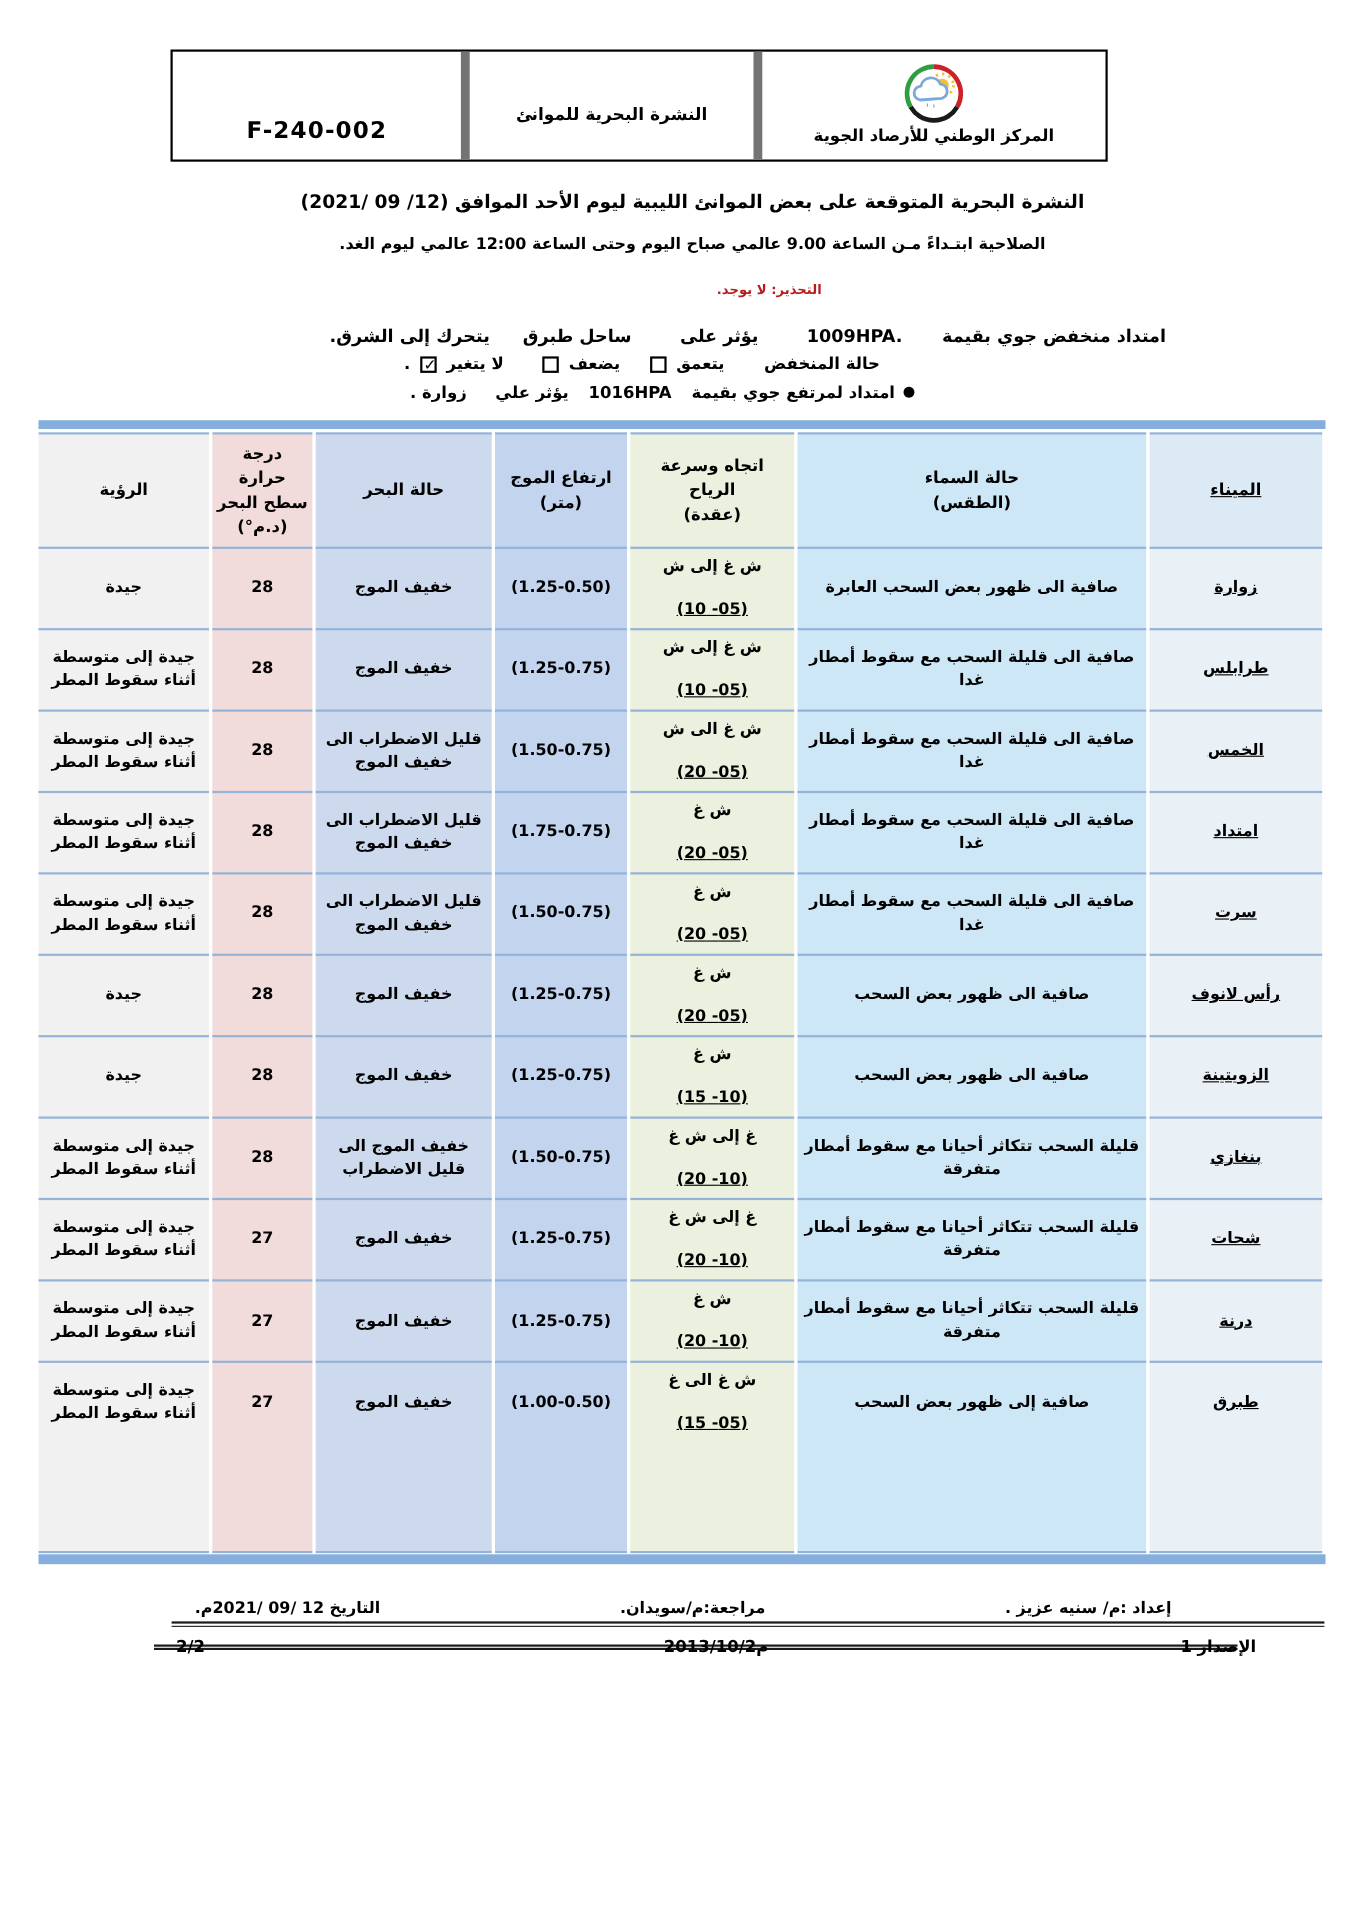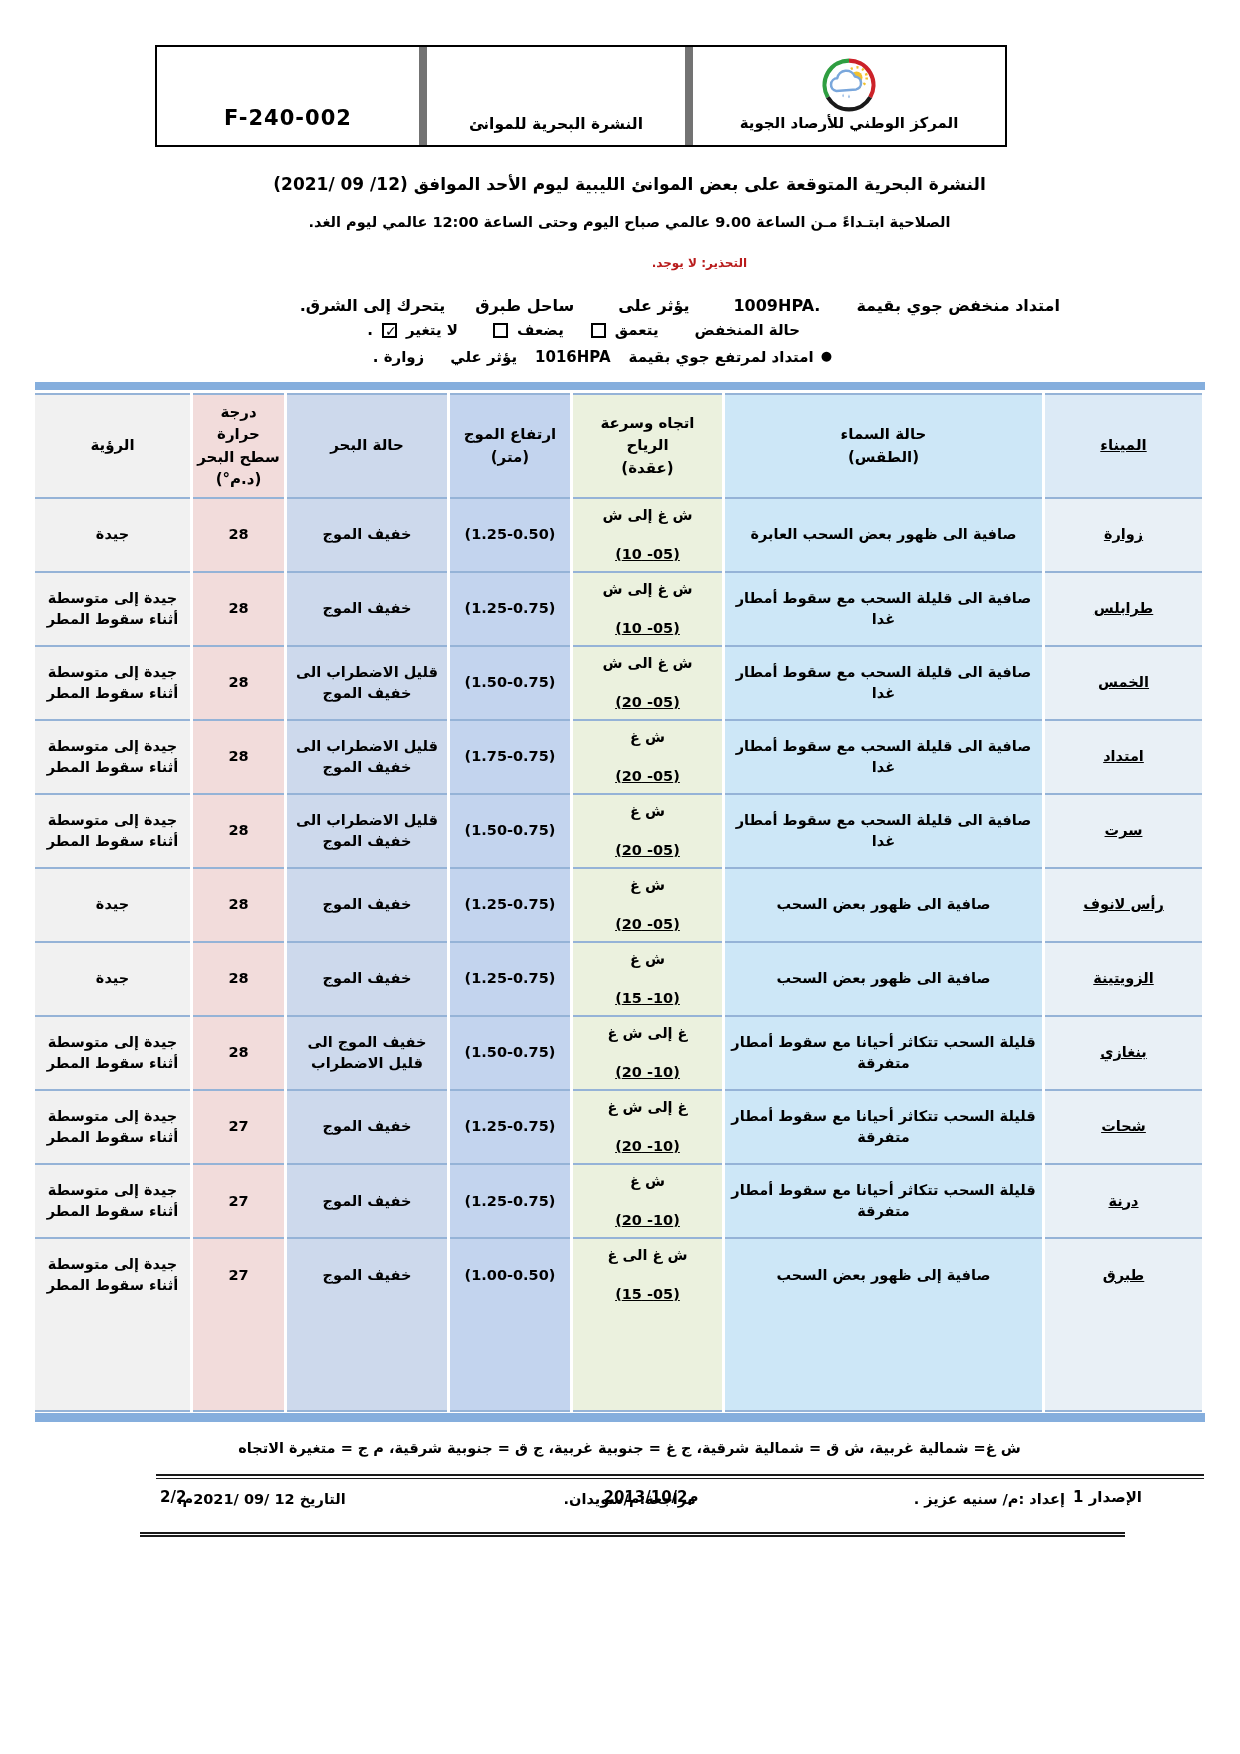--- a/index.html
+++ b/index.html
@@ -9,21 +9,21 @@
     direction:rtl; position:relative;
     font-family:"DejaVu Sans","Liberation Sans",sans-serif;
     font-weight:bold; font-size:15px; line-height:1.45;
   }
 
   
   .form-header { position:absolute; top:45px; right:233px; width:852px; height:102px;
     display:flex; border:2px solid #000; background:#fff; }
   .form-header > div + div { border-right:8px solid #737373; }
   .fh-org { flex:0 0 312px; display:flex; flex-direction:column; align-items:center; justify-content:center; padding:3px 2px; }
-  .fh-title { flex:0 0 266px; display:flex; align-items:flex-end; justify-content:center; padding-bottom:10px; font-size:15.5px; }
+  .fh-title { flex:0 0 266px; display:flex; align-items:flex-end; justify-content:center; padding-bottom:30px; font-size:15.5px; }
   .fh-num { flex:1 1 auto; display:flex; align-items:flex-end; justify-content:center; padding-bottom:12px;
     font-size:21px; letter-spacing:1px; direction:ltr; }
   .fh-org .org-name { font-size:15px; margin-top:1px; }
   .logo-svg { width:54px; height:54px; display:block; }
 
   
   .content { padding-top:172px;padding-left:19px; }
   .doc-title { text-align:center; font-size:17px; }
   .validity { text-align:center; font-size:14.5px; margin-top:15px; }
   .warning { margin-top:22px; margin-right:493px; color:#b91c1c; font-size:12px; }
@@ -286,21 +286,20 @@
       <td class="c-wave">(1.00-0.50)</td>
       <td class="c-sea">خفيف الموج</td>
       <td class="c-sst">27</td>
       <td class="c-vis">جيدة إلى متوسطة أثناء سقوط المطر</td>
     </tr>
         </tbody>
     </table>
     <div class="bar bar-bottom"></div>
   </div>
 
-  <div class="legend">ش غ= شمالية غربية،   ش ق  = شمالية شرقية،     ج غ = جنوبية غربية،   ج ق = جنوبية شرقية،   م ج =  متغيرة الاتجاه</div>
 
   <div class="signatures">
     <span>إعداد :م/ سنيه عزيز .</span>
     <span>مراجعة:م/سويدان.</span>
     <span>التاريخ 12 /09 /2021م.</span>
   </div>
 
   <div class="dbl-rule"></div>
 </div>
 

